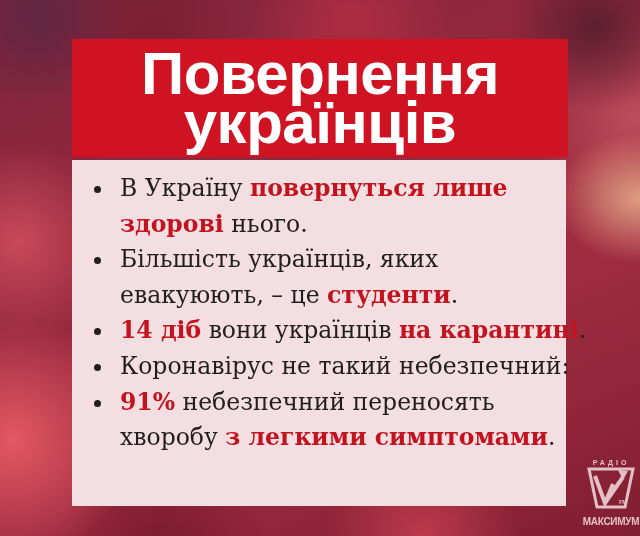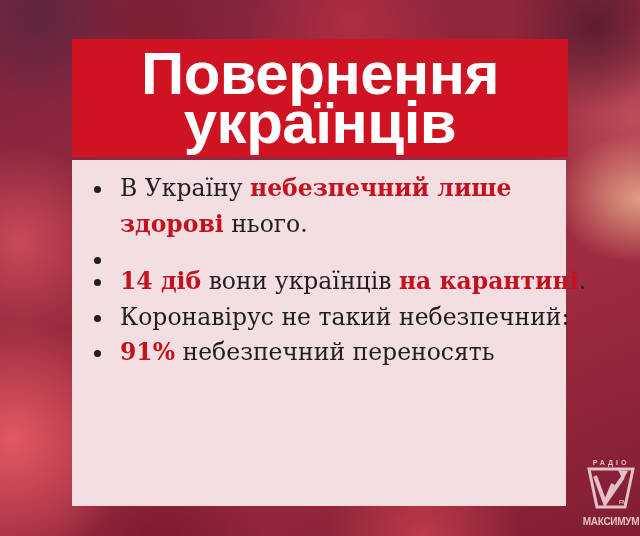--- a/index.html
+++ b/index.html
@@ -63,43 +63,48 @@
     <h1>
       <span>Повернення українців</span>
     </h1>
   </div>
 
   <div class="card">
     <ul class="bullets">
         <li class="bullet-item">
           <span class="dot"></span>
           <div class="bullet-text">
-            <div class="line"><span>В Україну </span><span class="em">небезпечний лише</span></div>
+            <div class="line"><span>В Україну </span><span class="em">повернуться лише</span></div>
             <div class="line"><span class="em">здорові</span><span> нього.</span></div>
           </div>
         </li>
         <li class="bullet-item">
           <span class="dot"></span>
+          <div class="bullet-text">
+            <div class="line"><span>Більшість українців, яких</span></div>
+            <div class="line"><span>евакуюють, – це </span><span class="em">студенти</span><span>.</span></div>
+          </div>
         </li>
         <li class="bullet-item">
           <span class="dot"></span>
           <div class="bullet-text">
             <div class="line"><span class="em">14 діб</span><span> вони українців </span><span class="em">на карантині</span><span>.</span></div>
           </div>
         </li>
         <li class="bullet-item">
           <span class="dot"></span>
           <div class="bullet-text">
             <div class="line"><span>Коронавірус не такий небезпечний:</span></div>
           </div>
         </li>
         <li class="bullet-item">
           <span class="dot"></span>
           <div class="bullet-text">
             <div class="line"><span class="em">91%</span><span> небезпечний переносять</span></div>
+            <div class="line"><span>хворобу </span><span class="em">з легкими симптомами</span><span>.</span></div>
           </div>
         </li>
       </ul>
   </div>
 
   <svg class="logo" viewBox="0 0 58 76">
     <text x="29" y="10" font-size="7" letter-spacing="3" text-anchor="middle">РАДІО</text>
     <polygon class="shape" points="7,14 51,14 43,52 15,52" stroke-width="3"></polygon>
     <polyline class="shape" points="13,21 23,48 31,29" stroke-width="4"></polyline>
     <line class="shape" x1="23" y1="48" x2="41" y2="22" stroke-width="4"></line>

